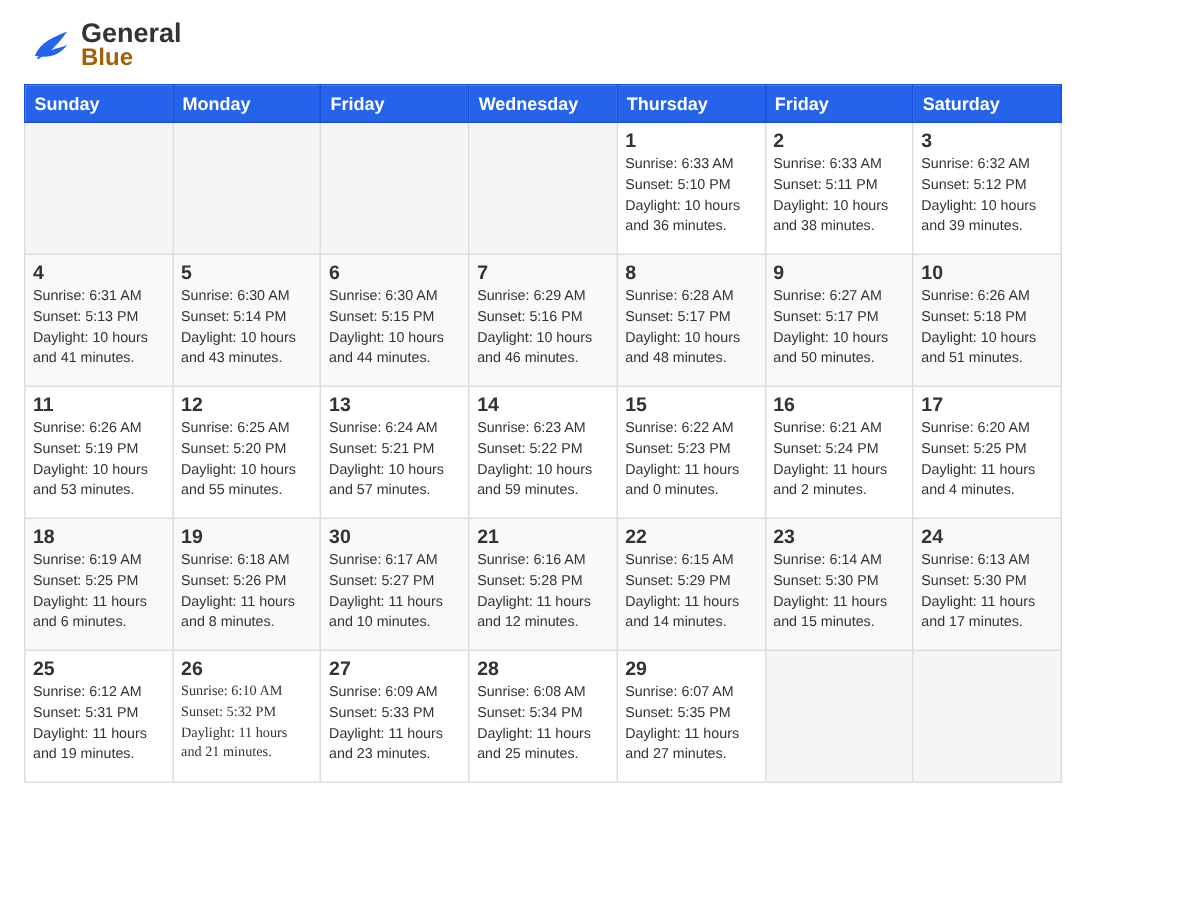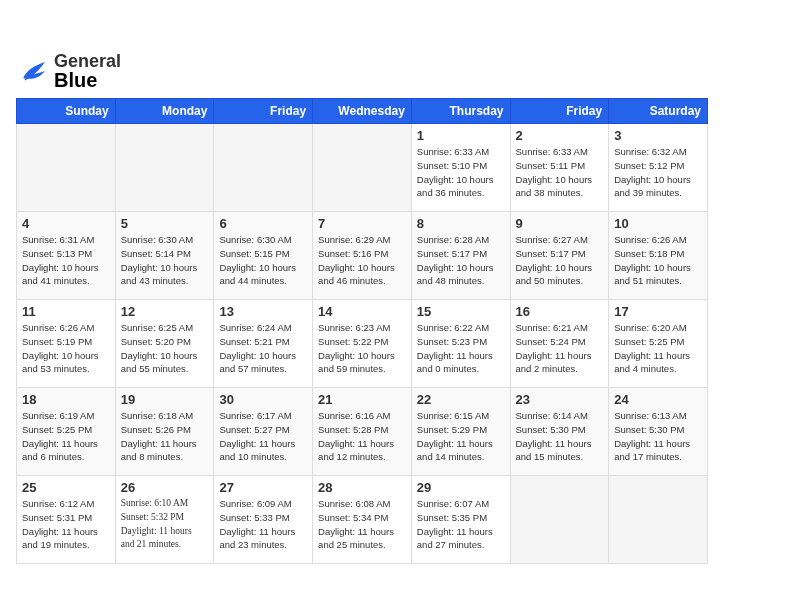--- a/index.html
+++ b/index.html
@@ -6,21 +6,20 @@
     body {
       font-family: Arial, sans-serif;
       background: #fff;
       width: 792px;
       height: 612px;
       overflow: hidden;
     }
     .container {
       width: 724px;
       padding: 12px 16px 8px 16px;
-      margin-top: 40px;
     }
     .header {
       display: flex;
       justify-content: space-between;
       align-items: flex-start;
       margin-bottom: 8px;
     }
     .title-block {
       text-align: right;
     }
@@ -35,21 +34,21 @@
       color: #555;
     }
     .calendar {
       width: 100%;
       border-collapse: collapse;
       table-layout: fixed;
     }
     .calendar th {
       background-color: #2563eb;
       color: white;
-      text-align: right;
+      text-align: left;
       padding: 5px 6px;
       font-size: 12px;
       font-weight: bold;
       border: 1px solid #1d4ed8;
     }
     .calendar td {
       vertical-align: top;
       border: 1px solid #ddd;
       padding: 4px 5px;
       height: 88px;
@@ -86,23 +85,23 @@
       display: flex;
       flex-direction: column;
       line-height: 1;
     }
     .logo-general {
       font-size: 18px;
       font-weight: bold;
       color: #333;
     }
     .logo-blue-text {
-      font-size: 20px;
-      font-weight: bold;
-      color: #000000;
+      font-size: 16px;
+      font-weight: bold;
+      color: #a16207;
     }
   </style>
 </head>
 <body>
 
 <div class="container">
   <div class="header">
     <div class="logo-container">
       <svg class="logo-icon" viewBox="0 0 40 40" xmlns="http://www.w3.org/2000/svg">
         <path d="M8 28 C12 18, 22 14, 32 10 C28 16, 24 20, 20 24 C24 22, 28 22, 32 20 C26 28, 18 30, 8 28Z" fill="#2563eb"></path>

